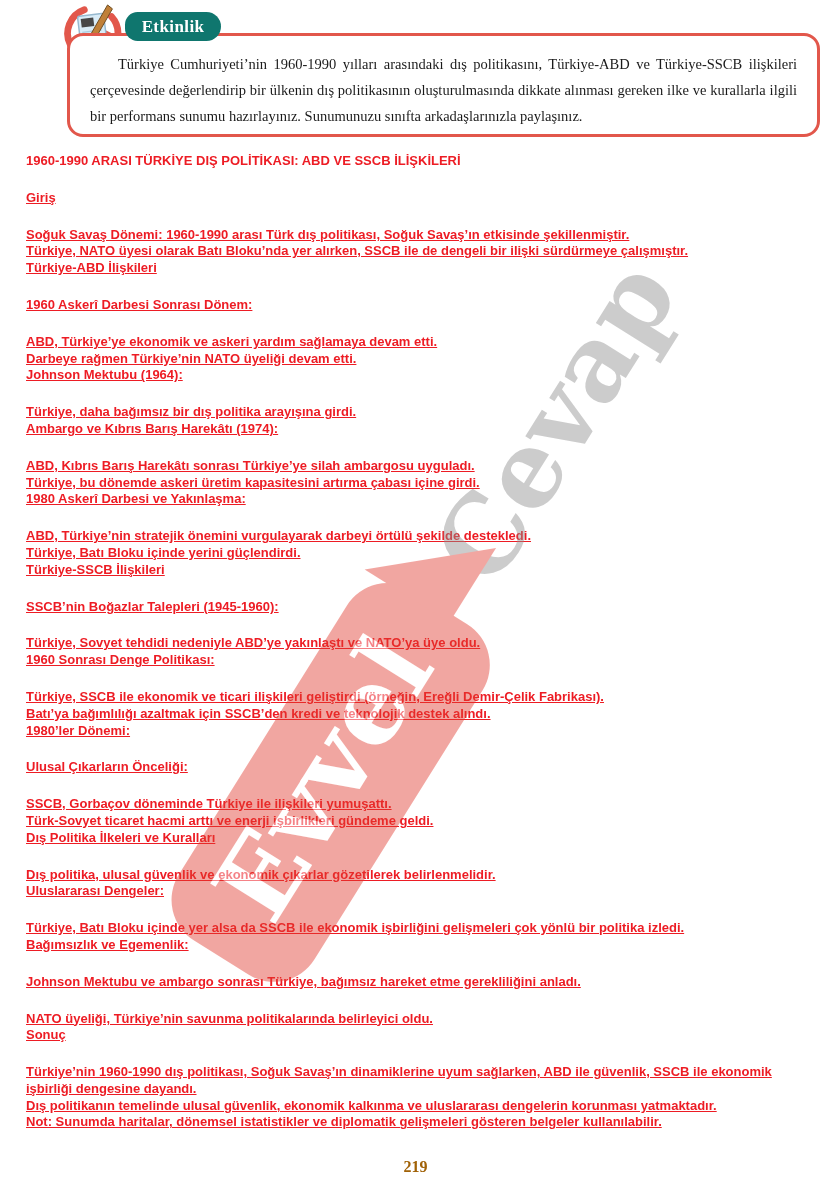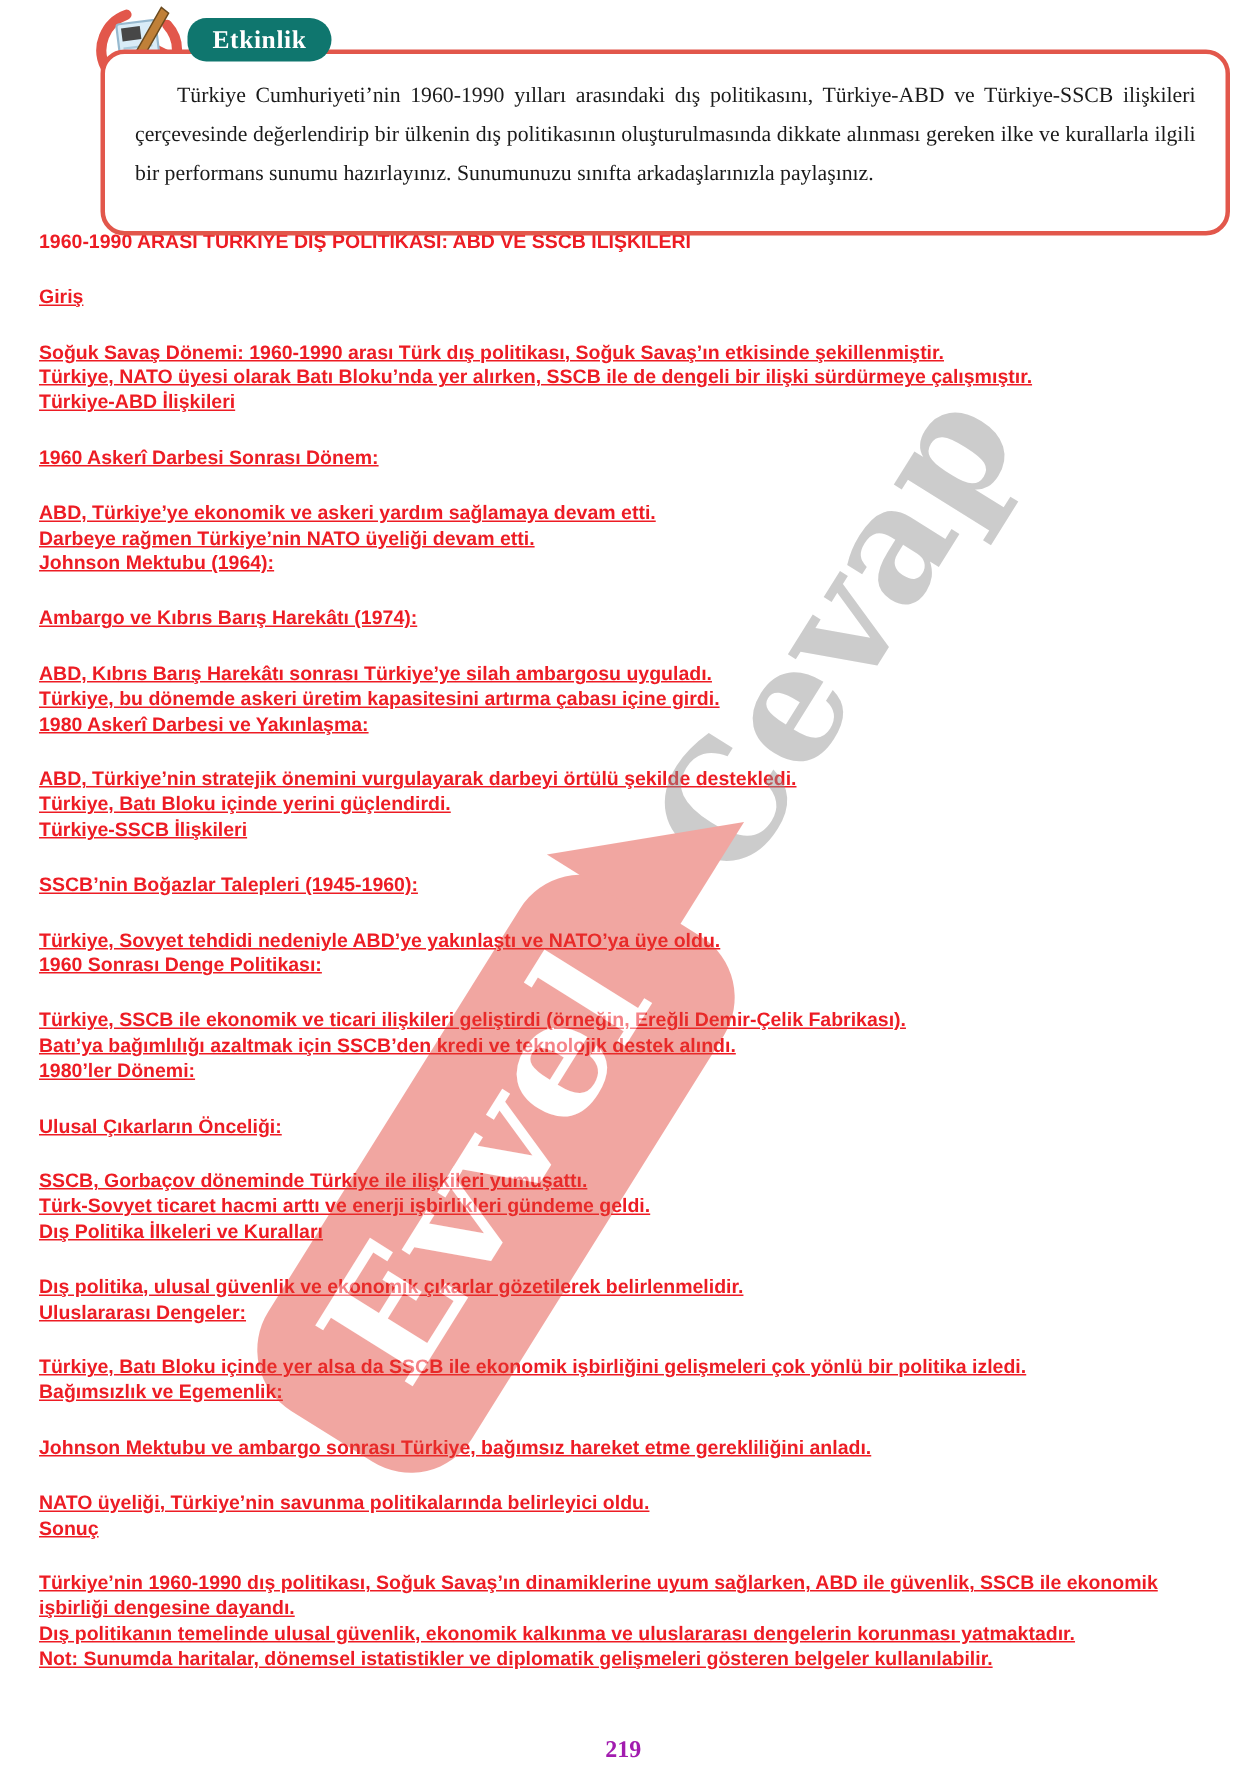--- a/index.html
+++ b/index.html
@@ -29,21 +29,21 @@
   }
   .activity-badge span {
     color:#ffffff;
     font-family:"Liberation Serif", serif;
     font-weight:bold;
     font-size:17px;
     letter-spacing:0.4px;
   }
   .instruction-box {
     position:absolute; left:67px; top:33px;
-    width:753px; height:124px;
+    width:753px; height:104px;
     border:3px solid #e2574b;
     border-radius:16px;
     box-sizing:border-box;
     background:#ffffff;
     padding:15px 20px 0 20px;
     z-index:2;
   }
   .instruction-box p {
     margin:0;
     font-family:"Liberation Serif", serif;
@@ -107,21 +107,21 @@
     color:#8f8f8f;
   }
 
   
   .page-number {
     position:absolute; left:0; right:0; top:1158px;
     text-align:center;
     font-family:"Liberation Serif", serif;
     font-weight:bold;
     font-size:16px;
-    color:#a21caf;
+    color:#a16207;
     z-index:6;
   }
 </style>
 </head>
 <body>
 
 <div class="page">
 
   <svg class="activity-icon" viewBox="0 0 64 64" aria-hidden="true">
     <path d="M22 7 A26 26 0 1 0 50 14" fill="none" stroke="#e2574b" stroke-width="7" stroke-linecap="round"></path>
@@ -158,20 +158,21 @@
       </div>
       <div class="para">
         <div>1960 Askerî Darbesi Sonrası Dönem:</div>
       </div>
       <div class="para">
         <div>ABD, Türkiye’ye ekonomik ve askeri yardım sağlamaya devam etti.</div>
         <div>Darbeye rağmen Türkiye’nin NATO üyeliği devam etti.</div>
         <div>Johnson Mektubu (1964):</div>
       </div>
       <div class="para">
+        <div>Türkiye, daha bağımsız bir dış politika arayışına girdi.</div>
         <div>Ambargo ve Kıbrıs Barış Harekâtı (1974):</div>
       </div>
       <div class="para">
         <div>ABD, Kıbrıs Barış Harekâtı sonrası Türkiye’ye silah ambargosu uyguladı.</div>
         <div>Türkiye, bu dönemde askeri üretim kapasitesini artırma çabası içine girdi.</div>
         <div>1980 Askerî Darbesi ve Yakınlaşma:</div>
       </div>
       <div class="para">
         <div>ABD, Türkiye’nin stratejik önemini vurgulayarak darbeyi örtülü şekilde destekledi.</div>
         <div>Türkiye, Batı Bloku içinde yerini güçlendirdi.</div>

